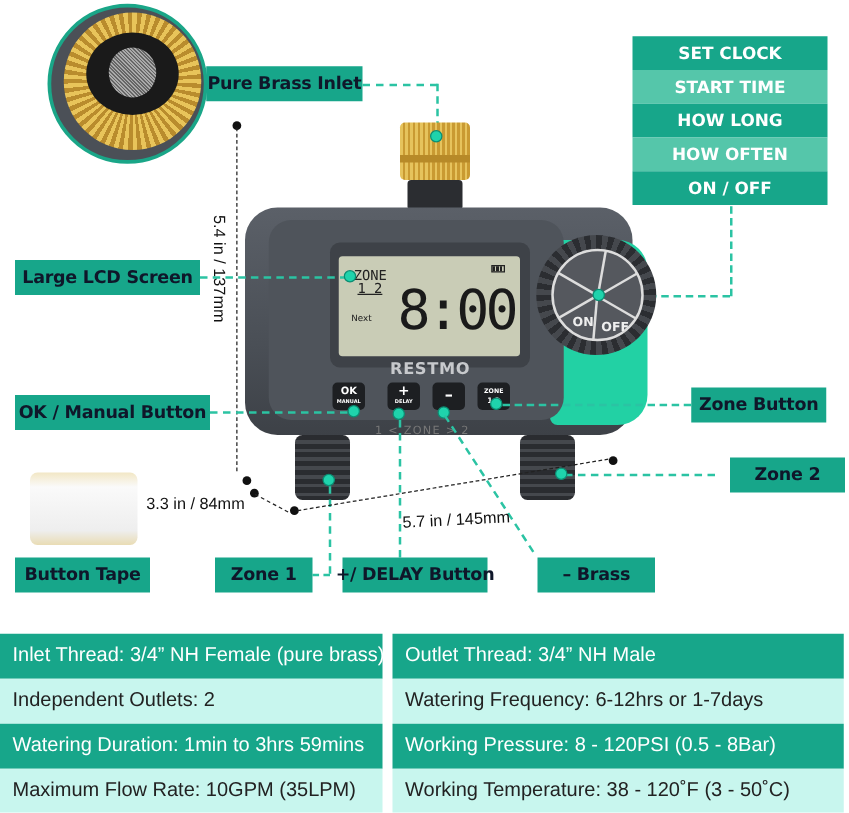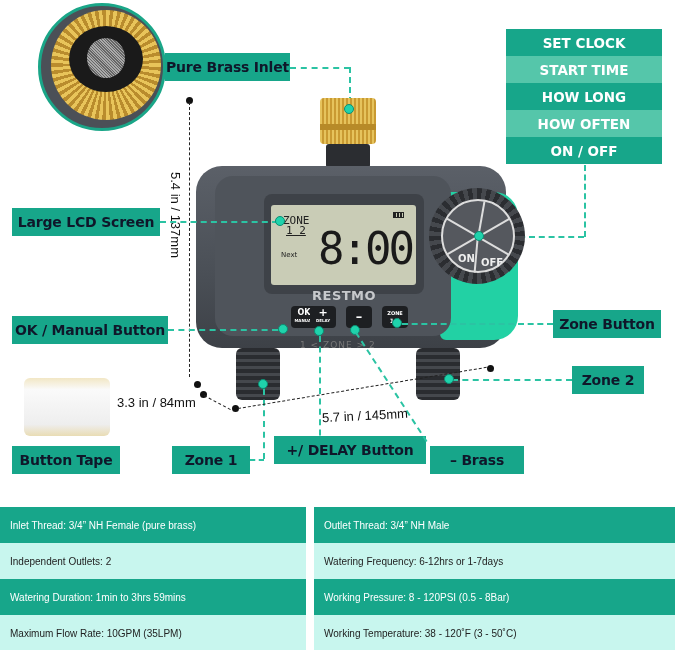--- a/index.html
+++ b/index.html
@@ -18,21 +18,21 @@
   .dim-text { position: absolute; font-size: 13px; color: #111; white-space: nowrap; font-family: "Liberation Sans", sans-serif; }
 
   
   .menu { position: absolute; left: 506px; top: 29px; width: 156px; }
   .menu-item { height: 27px; color: #fff; font-weight: bold; font-size: 13.5px; display: flex; align-items: center; justify-content: center; font-family: "DejaVu Sans", sans-serif; }
   .menu-item.dark { background: #17a68a; }
   .menu-item.light { background: #55c6aa; }
 
   
   .spec-col { position: absolute; top: 507px; }
-  .spec-row { height: 36px; display: flex; align-items: center; padding-left: 10px; font-size: 10px; font-family: "Liberation Sans", sans-serif; white-space: nowrap; }
+  .spec-row { height: 36px; display: flex; align-items: center; padding-left: 10px; font-size: 16px; font-family: "Liberation Sans", sans-serif; white-space: nowrap; }
   .spec-row.dark { background: #17a68a; color: #fff; }
   .spec-row.light { background: #c8f6ee; color: #222; }
 
   
   .device-body { position: absolute; left: 196px; top: 166px; width: 310px; height: 182px; background: linear-gradient(180deg,#5b6068 0%,#4a4f56 60%,#3d4147 100%); border-radius: 26px; }
   .device-face { position: absolute; left: 215px; top: 176px; width: 236px; height: 160px; background: #4f545b; border-radius: 18px; }
   .green-side { position: absolute; left: 440px; top: 192px; width: 78px; height: 148px; background: #22d1a4; border-radius: 6px 24px 24px 6px; }
   .lcd-bezel { position: absolute; left: 264px; top: 194px; width: 160px; height: 100px; background: #3e4248; border-radius: 8px; }
   .lcd { position: absolute; left: 271px; top: 205px; width: 145px; height: 80px; background: #c9ccb6; border-radius: 3px; }
   .lcd-zone { position: absolute; left: 283px; top: 216px; font-size: 11px; color: #222; font-family: "DejaVu Sans Mono", monospace; line-height: 10px; }
@@ -99,21 +99,21 @@
 <div class="lcd"></div>
 <div class="lcd-zone">
   <div>ZONE</div>
   <div style="text-decoration:underline;padding-left:3px;">1 2</div>
 </div>
 <div class="lcd-batt"></div>
 <div class="lcd-next">Next</div>
 <div class="lcd-time">8:00</div>
 <div class="brand">RESTMO</div>
 
-<div class="btn" style="left:291px;justify-content:center;">
+<div class="btn" style="left:266px;justify-content:center;">
   <span>OK</span>
   <span style="font-size:4px;">MANUAL</span>
 </div>
 <div class="btn" style="left:310px;">
   <span style="font-size:11px;">+</span>
   <span style="font-size:4px;">DELAY</span>
 </div>
 <div class="btn" style="left:346px;">
   <span style="font-size:13px;">–</span>
 </div>
@@ -143,32 +143,32 @@
 <div class="dot" style="left:275px;top:216px;"></div>
 
 <div class="tag" style="left:12px;top:316px;width:156px;height:28px;">OK / Manual Button</div>
 <div class="dash-h" style="left:168px;top:329px;width:110px;"></div>
 <div class="dot" style="left:278px;top:324px;"></div>
 
 <div class="tag" style="left:553px;top:310px;width:108px;height:28px;">Zone Button</div>
 <div class="dash-h" style="left:402px;top:323px;width:151px;"></div>
 <div class="dot" style="left:392px;top:318px;"></div>
 
-<div class="tag" style="left:572px;top:366px;width:72px;height:28px;">Zone 2</div>
+<div class="tag" style="left:584px;top:366px;width:92px;height:28px;">Zone 2</div>
 <div class="dash-h" style="left:452px;top:379px;width:120px;"></div>
 <div class="dot" style="left:444px;top:374px;"></div>
 
 <div class="dot" style="left:258px;top:379px;"></div>
 <div class="dash-v" style="left:263px;top:389px;height:70px;"></div>
 <div class="dash-h" style="left:250px;top:459px;width:14px;"></div>
 <div class="tag" style="left:172px;top:446px;width:78px;height:28px;">Zone 1</div>
 
 <div class="dot" style="left:314px;top:326px;"></div>
 <div class="dash-v" style="left:319px;top:336px;height:110px;"></div>
-<div class="tag" style="left:274px;top:436px;width:152px;height:28px;">+/ DELAY Button</div>
+<div class="tag" style="left:274px;top:446px;width:116px;height:28px;">+/ DELAY Button</div>
 
 <div class="dot" style="left:350px;top:325px;"></div>
 <div class="dash-v" style="left:355px;top:333px;height:130px;transform:rotate(-33deg);transform-origin:top left;"></div>
 <div class="tag" style="left:430px;top:446px;width:94px;height:28px;">– Brass</div>
 
 <div class="bdot" style="left:194px;top:381px;"></div>
 <div class="bdot" style="left:200px;top:391px;"></div>
 <div class="bdot" style="left:232px;top:405px;"></div>
 <div class="bdot" style="left:487px;top:365px;"></div>
 <div style="position:absolute;left:238px;top:408px;width:252px;height:0;border-top:1.5px dashed #222;transform:rotate(-9.4deg);transform-origin:left;"></div>

